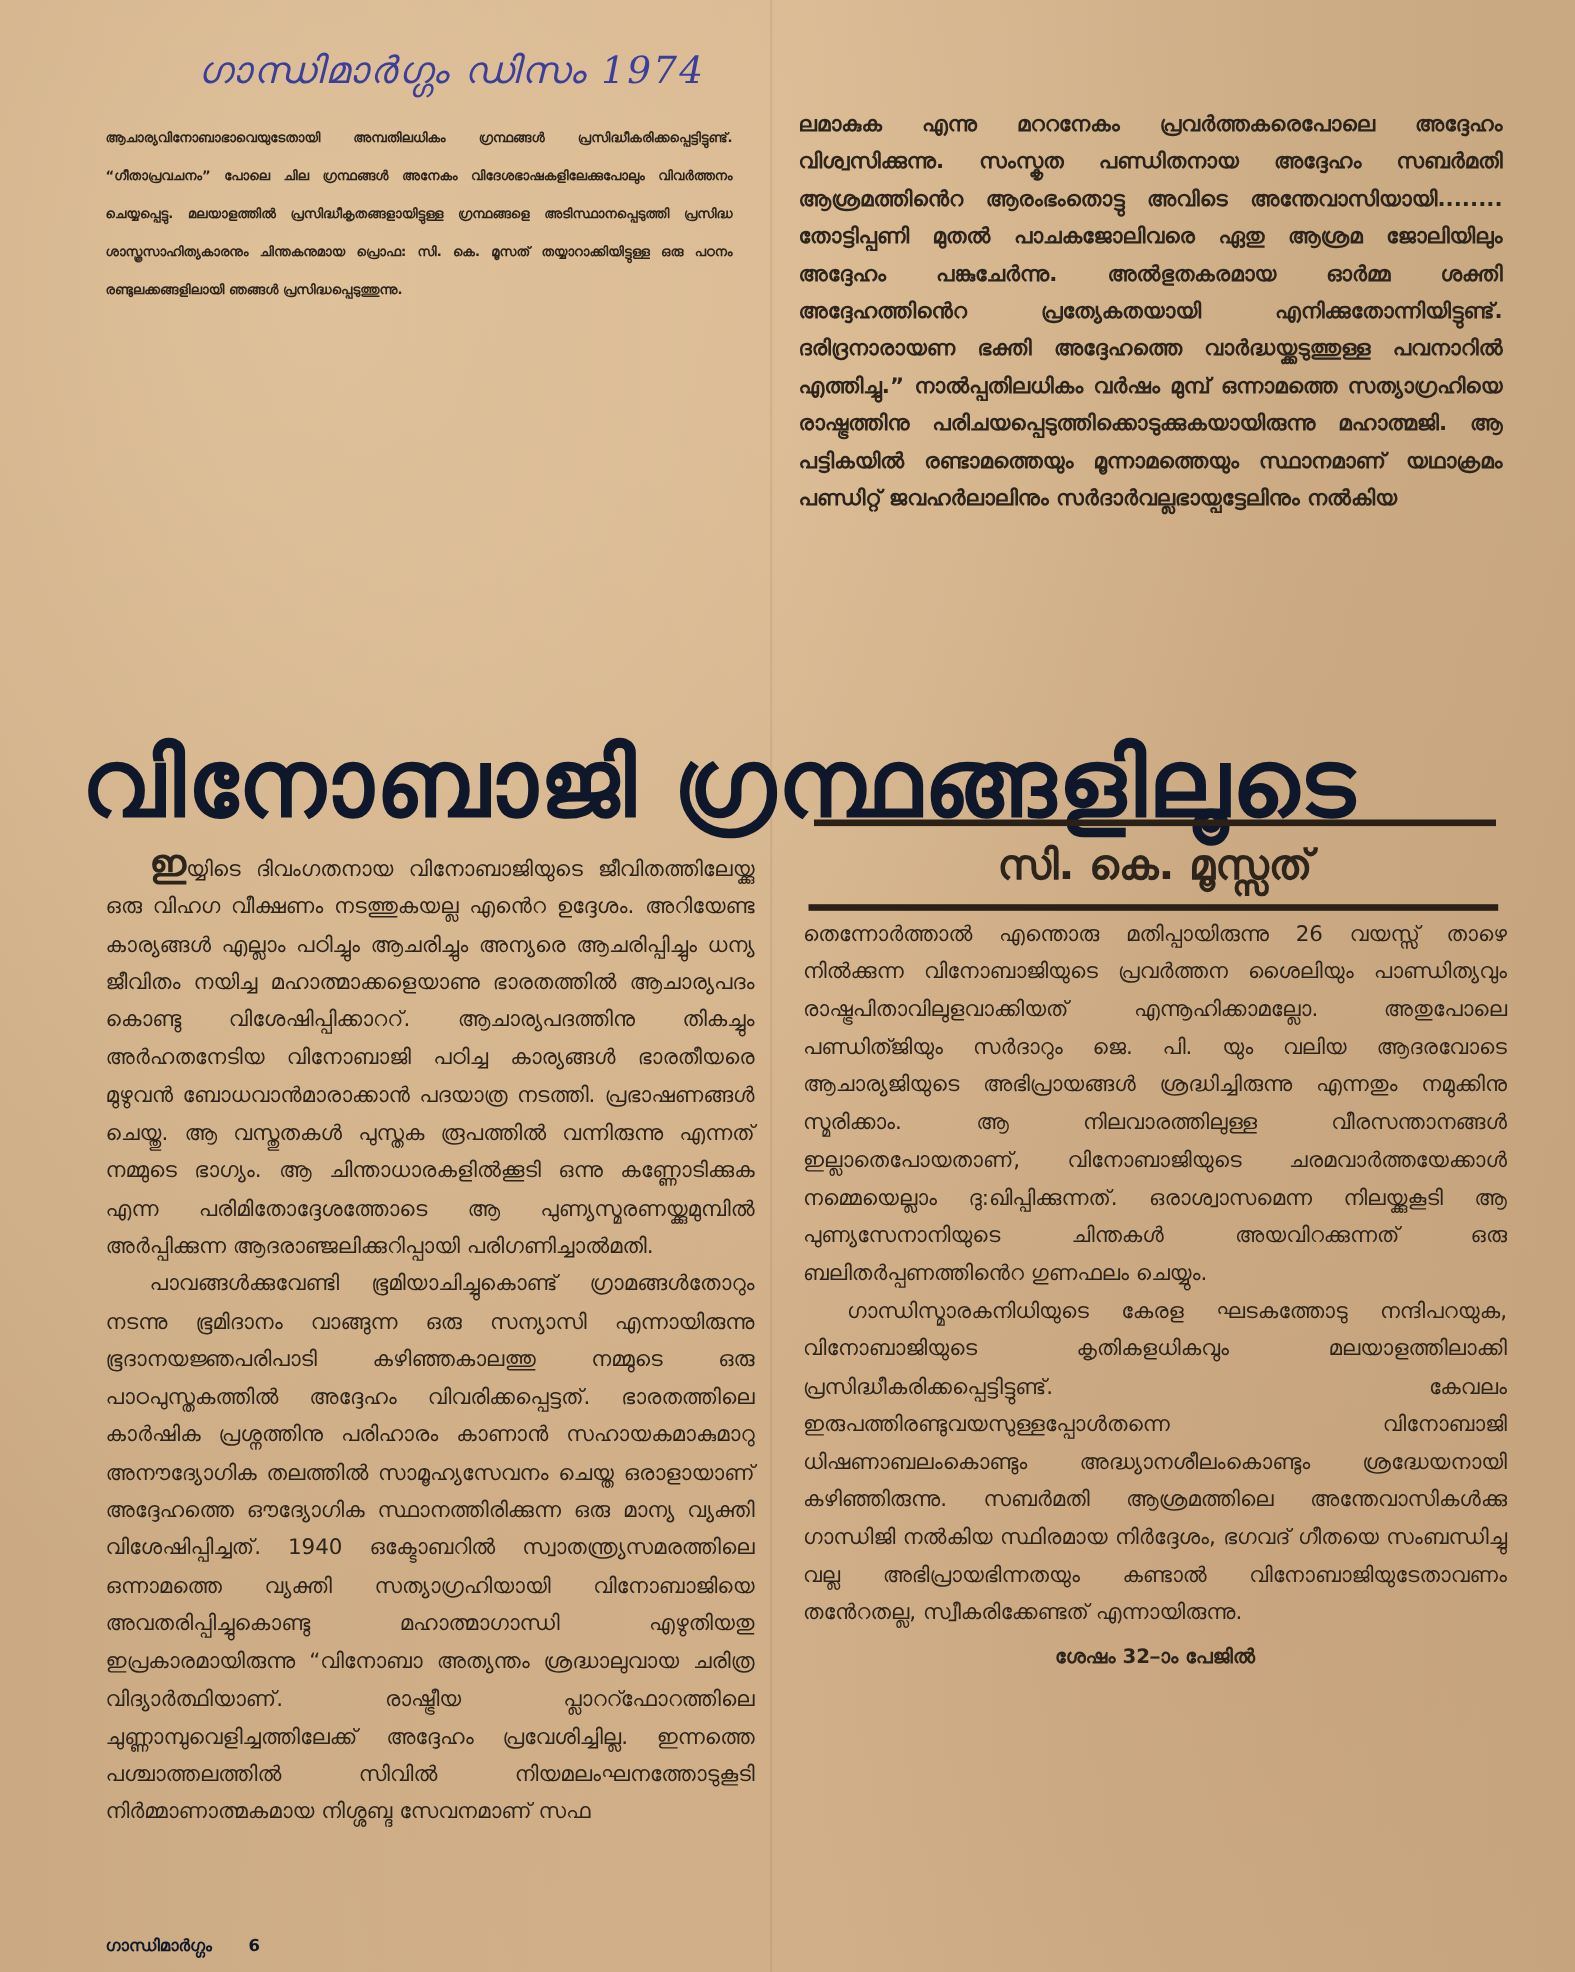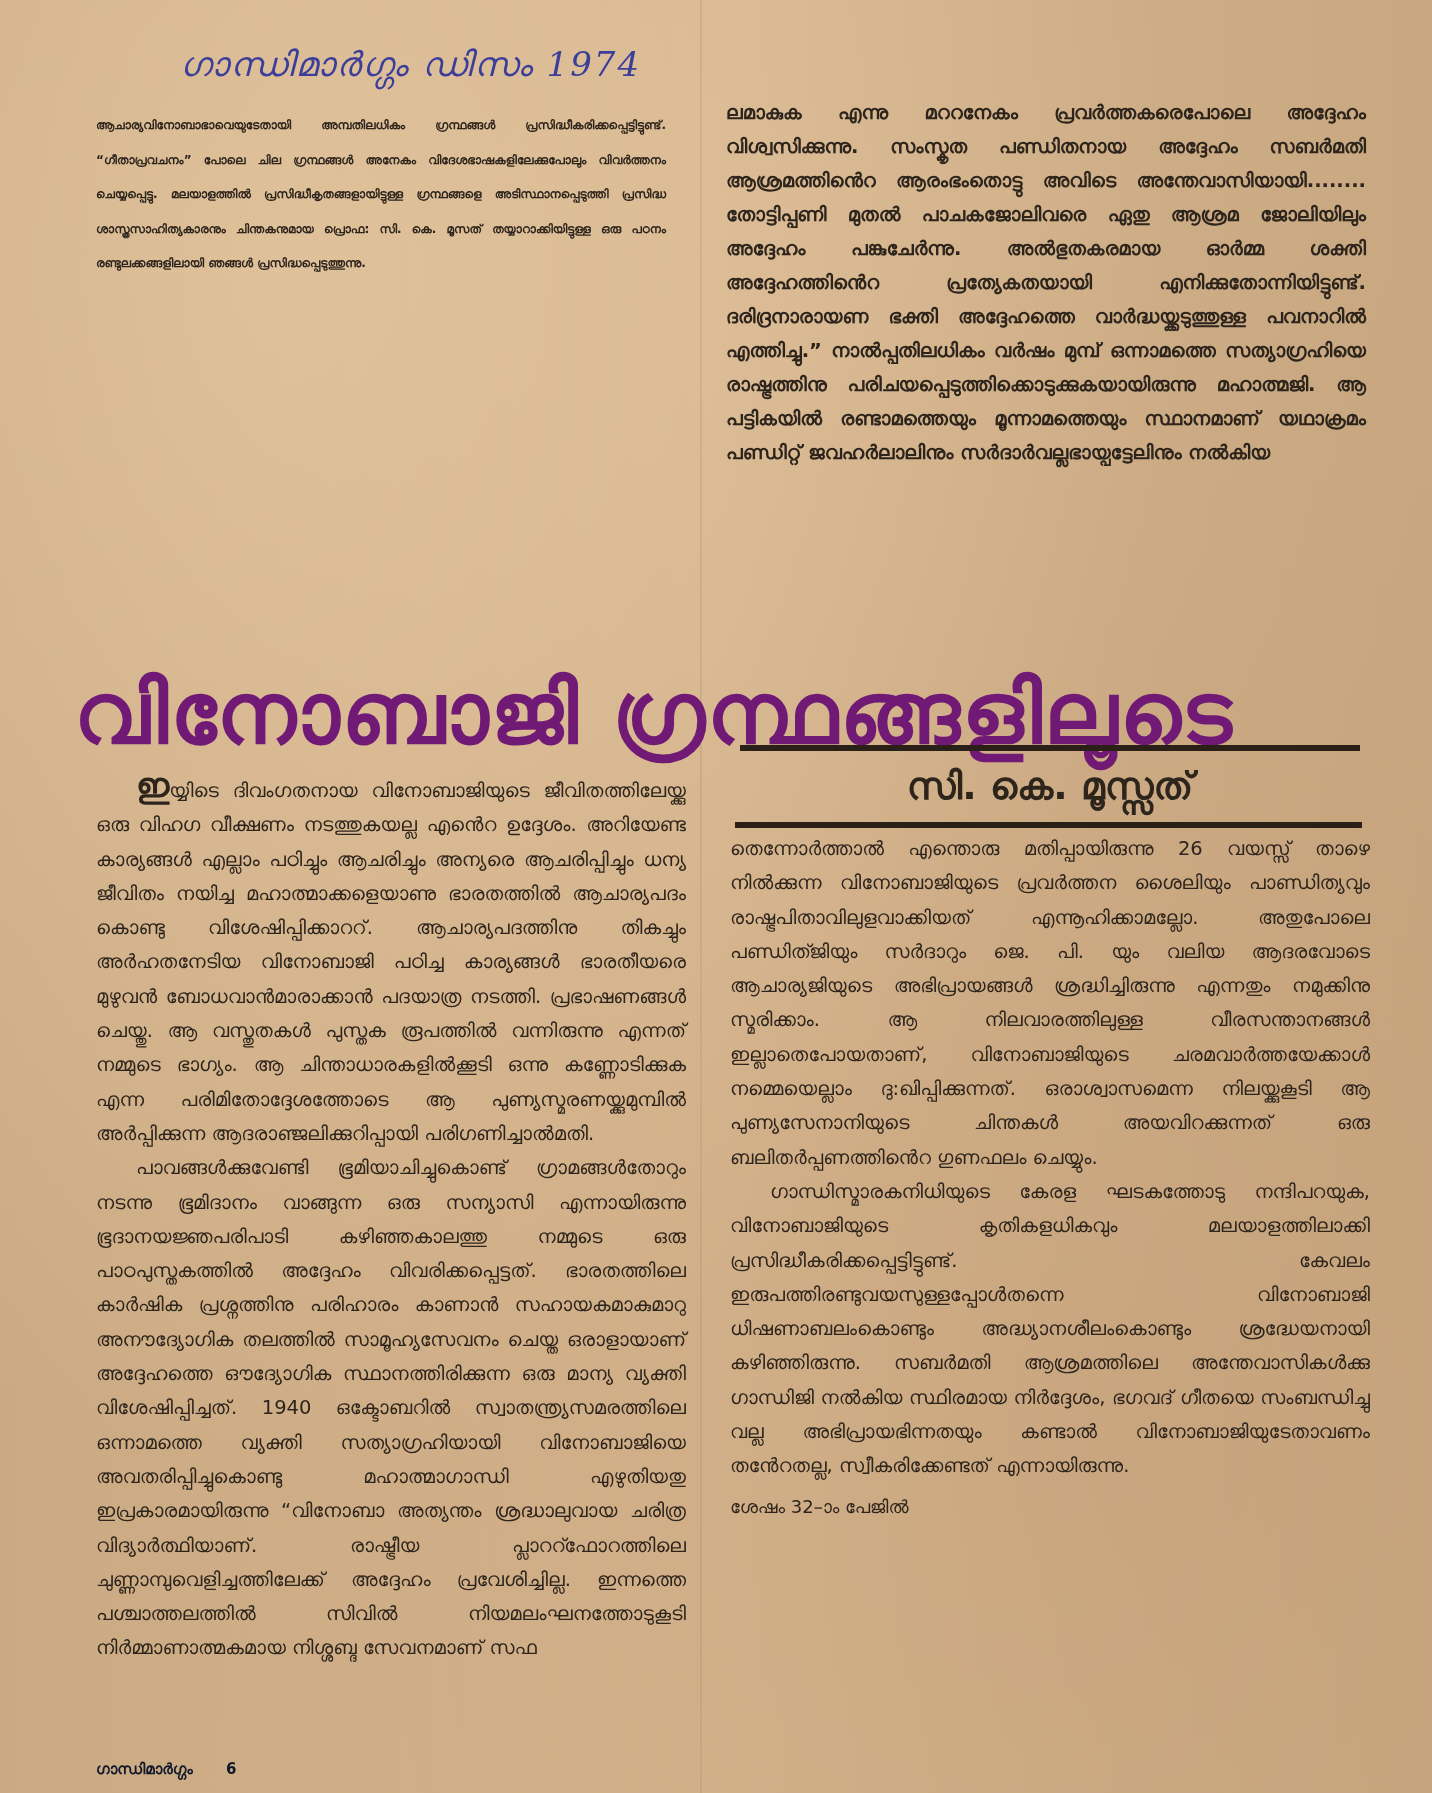--- a/index.html
+++ b/index.html
@@ -20,35 +20,35 @@
     font-family: "DejaVu Serif", serif; font-style: italic;
     font-size: 34px; color: #3c3f9a; letter-spacing: 2px;
   }
   .col { position: absolute; font-size: 19.5px; line-height: 34.3px; text-align: justify; }
   .col p { margin: 0; }
   .intro-left { left: 96px; top: 108px; width: 570px; font-weight: bold; font-size: 12px; line-height: 34.5px; }
   .intro-right { left: 726px; top: 96px; width: 640px; font-weight: bold; font-size: 19.5px; line-height: 34px; }
   .editor-sign { text-align: right; margin-top: 0; font-weight: normal; }
   .headline {
     position: absolute; left: 74px; top: 600px; width: 1300px;
-    font-size: 86px; font-weight: bold; line-height: 110px; color: #701a75;
+    font-size: 86px; font-weight: bold; line-height: 110px; color: #0f172a;
     letter-spacing: 2px; white-space: nowrap;
   }
   .rule { position: absolute; background: #2a2018; height: 6px; }
   .rule-top { left: 740px; top: 745px; width: 620px; }
   .rule-bottom { left: 735px; top: 822px; width: 627px; }
   .byline {
     position: absolute; left: 740px; top: 756px; width: 620px; text-align: center;
     font-size: 38px; font-weight: bold; line-height: 60px;
   }
   .body-left { left: 96px; top: 768px; width: 590px; }
   .body-right { left: 730px; top: 832px; width: 640px; }
   .indent { text-indent: 40px; }
   .dropcap { font-size: 34px; font-weight: bold; }
-  .continued { text-align: left; font-weight: normal; font-size: 18px; margin-top: 6px !important; }
+  .continued { text-align: center; font-weight: bold; font-size: 18px; margin-top: 6px !important; }
   .footer {
     position: absolute; left: 96px; top: 1760px;
     font-size: 15px; font-weight: bold; color: #0f172a;
   }
   .footer span + span { margin-left: 28px; }
   .crease { position: absolute; left: 700px; top: 0; width: 2px; height: 1793px; background: rgba(120,90,60,0.12); }
 </style>
 </head>
 <body>
 

